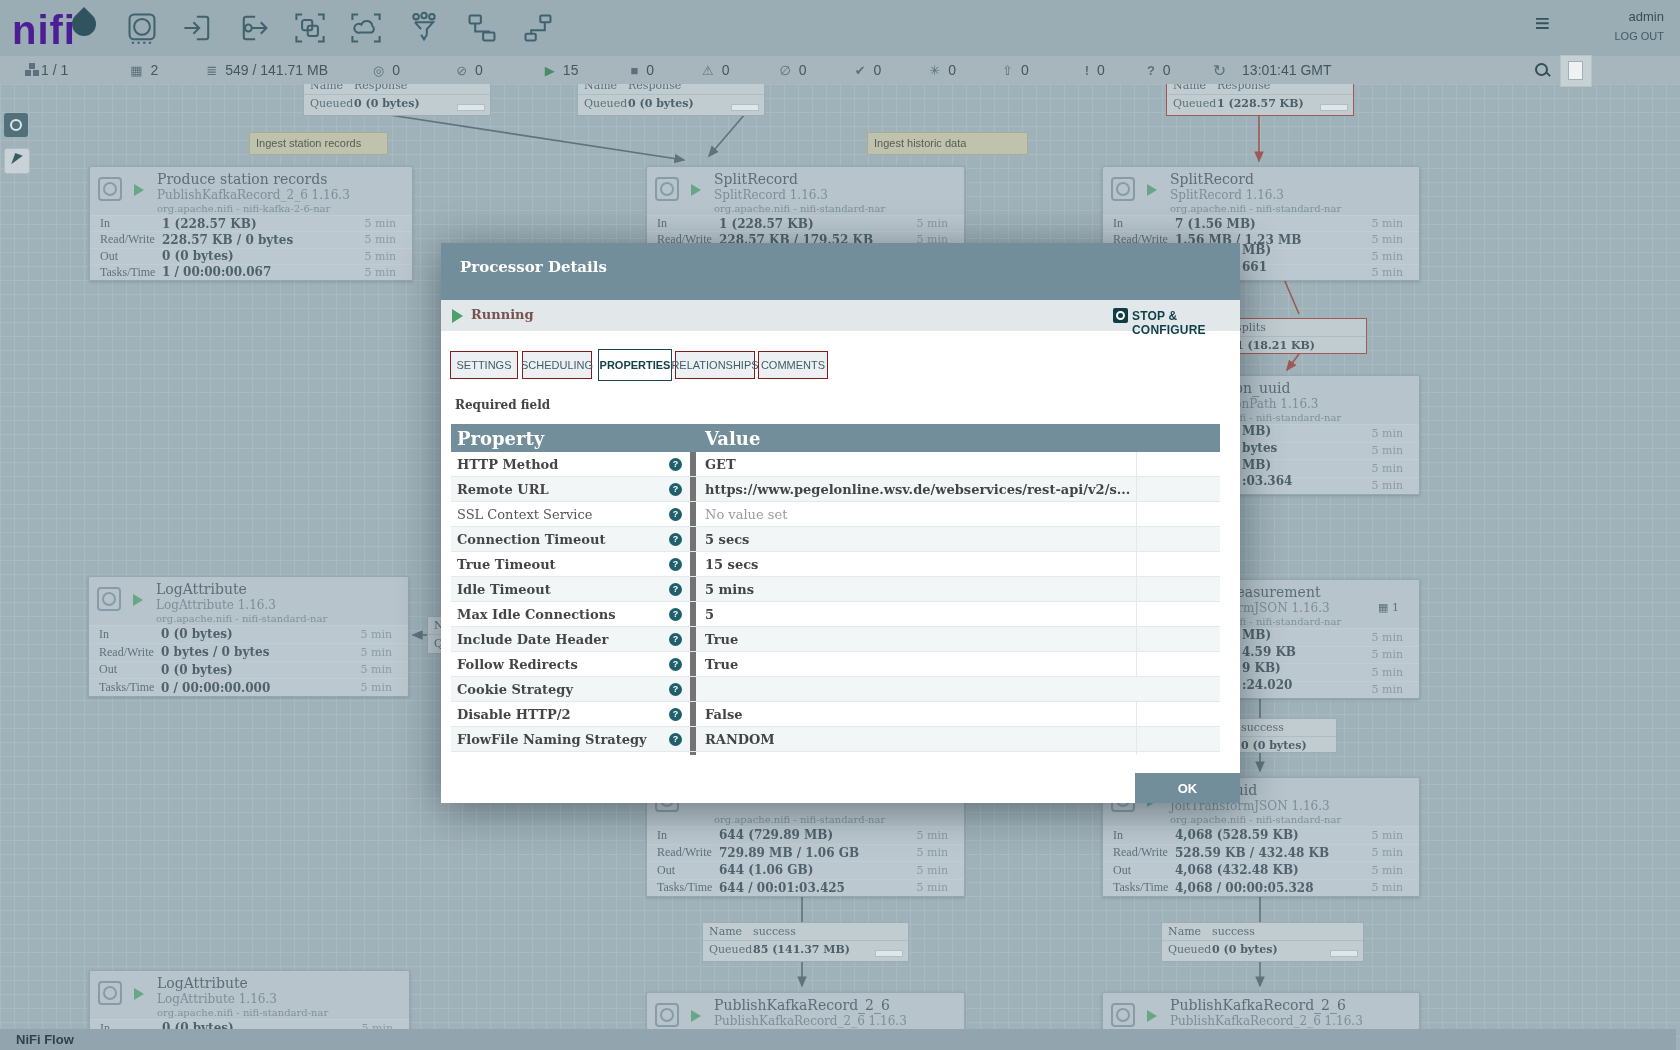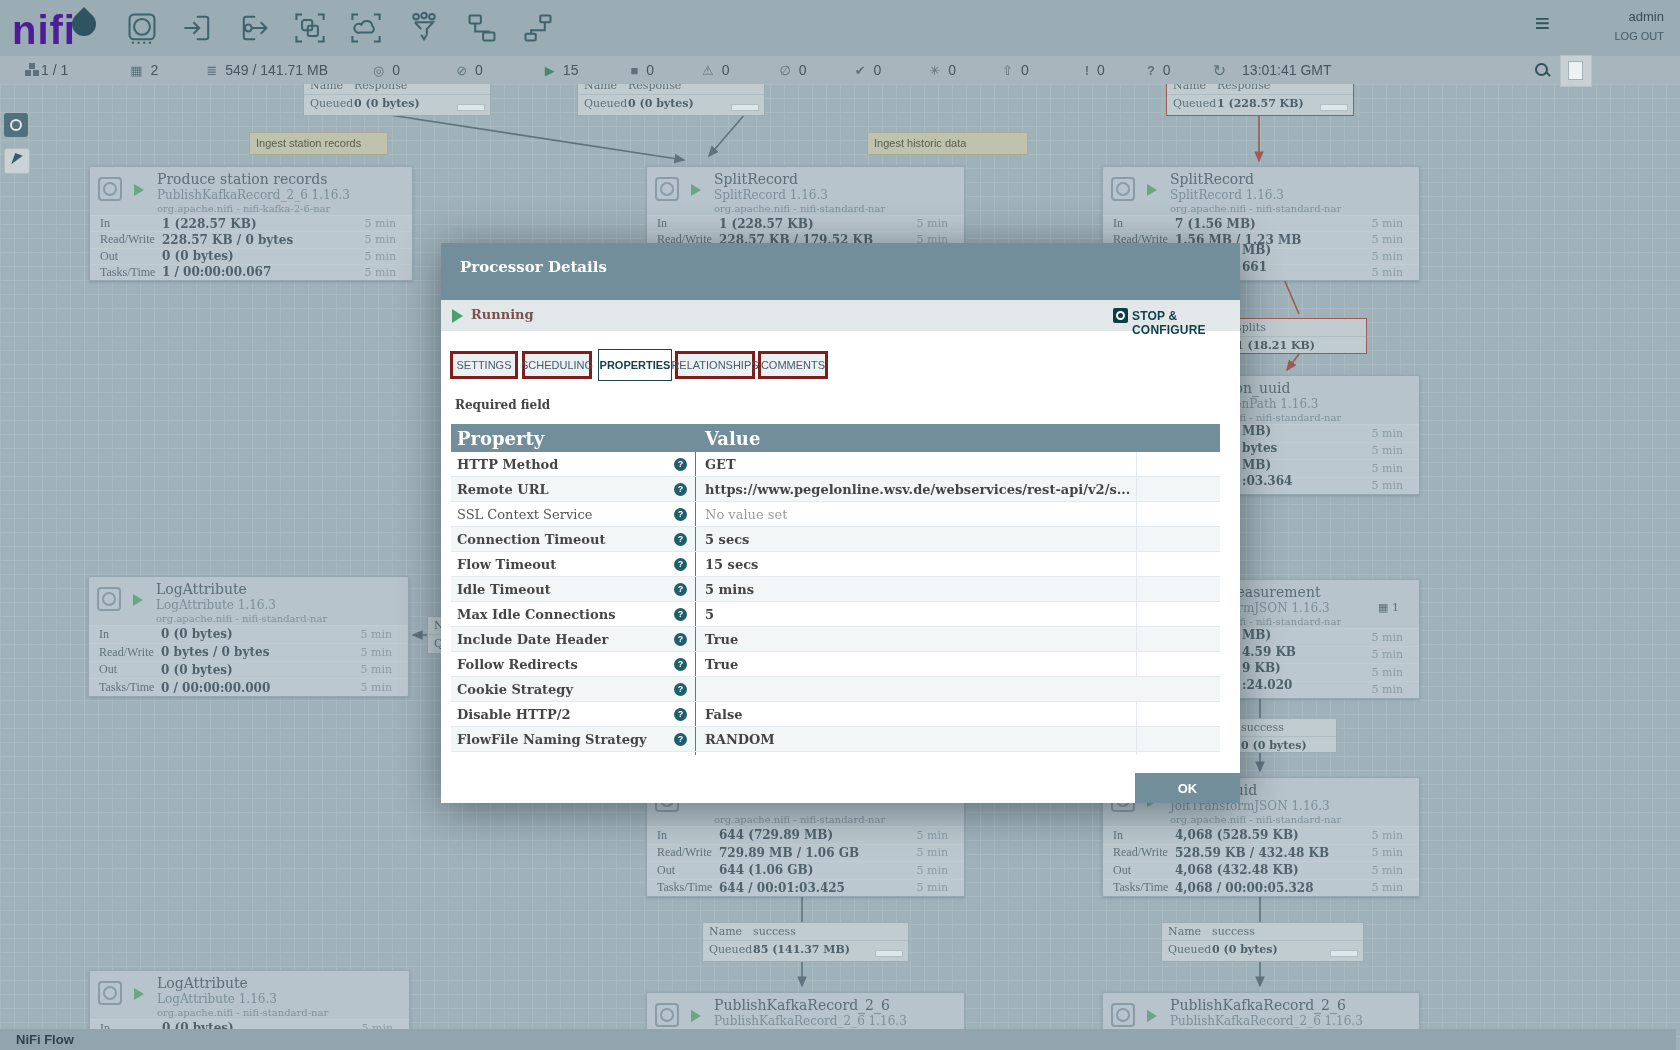--- a/index.html
+++ b/index.html
@@ -85,34 +85,34 @@
   #m-title{position:absolute;left:19px;top:15px;font-family:"DejaVu Serif",serif;
            font-size:15px;font-weight:bold;color:#ffffff;}
   #m-status{position:absolute;left:0;top:57px;right:0;height:31px;background:#e2e7ea;}
   #m-play{position:absolute;left:11px;top:9px;width:0;height:0;border-left:11px solid #4ba06c;
           border-top:7px solid transparent;border-bottom:7px solid transparent;}
   #m-run{position:absolute;left:30px;top:7px;font-family:"DejaVu Serif",serif;font-size:13px;
          font-weight:bold;color:#7a5250;}
   #m-gear{position:absolute;left:672px;top:8px;width:15px;height:15px;background:#0e3e45;border-radius:2px;}
   #m-gear::after{content:"";position:absolute;left:3px;top:3px;width:5px;height:5px;border:2px solid #fff;border-radius:50%;}
   #m-action{position:absolute;left:691px;top:9px;font-size:12px;font-weight:bold;color:#0f3f48;letter-spacing:.2px;}
-  .tab{position:absolute;top:108px;height:28px;background:#edf0f2;border:3px solid #7f1d1d;
+  .tab{position:absolute;top:108px;height:28px;background:#edf0f2;border:1px solid #7f1d1d;
        box-sizing:border-box;font-size:11px;color:#3e5d68;display:flex;align-items:center;justify-content:center;}
   .tab.active{top:106px;height:32px;background:#fff;border:1px solid #1d444e;font-weight:bold;color:#16404a;}
   #m-req{position:absolute;left:14px;top:155px;font-family:"DejaVu Serif",serif;font-size:12px;
          font-weight:bold;color:#444;}
   #m-table{position:absolute;left:10px;top:181px;width:769px;height:331px;overflow:hidden;
            font-family:"DejaVu Serif",serif;}
   .t-head{display:flex;height:28px;background:#728e9b;color:#fff;font-size:18px;font-weight:bold;align-items:center;}
   .t-head .c1{width:245px;padding-left:6px;box-sizing:border-box;}
   .t-head .c2{flex:1;padding-left:9px;}
   .t-row{display:flex;height:24px;align-items:center;border-bottom:1px solid #e3e9ec;font-size:13px;}
   .t-row.alt{background:#f3f6f7;}
   .t-c1{width:245px;flex:none;display:flex;align-items:center;box-sizing:border-box;
-        padding-left:6px;border-right:1px solid #737373;height:100%;}
+        padding-left:6px;border-right:6px solid #737373;height:100%;}
   .t-name{font-weight:bold;color:#454545;flex:1;}
   .t-row.opt .t-name{font-weight:normal;color:#555;}
   .t-help{width:13px;height:13px;border-radius:50%;background:#1f5f6b;color:#fff;font-size:9px;
           font-weight:bold;text-align:center;line-height:13px;margin-right:8px;flex:none;
           font-family:"Liberation Sans",sans-serif;}
   .t-c2{width:441px;flex:none;padding-left:9px;box-sizing:border-box;font-weight:bold;color:#444;
         white-space:nowrap;overflow:hidden;border-right:1px solid #e3e9ec;height:100%;display:flex;align-items:center;}
   .t-row.unset .t-c2{font-weight:normal;color:#9a9a9a;}
   .t-c3{flex:1;height:100%;}
   #m-ok{position:absolute;left:694px;top:530px;width:105px;height:30px;background:#728e9b;color:#fff;
@@ -696,21 +696,21 @@
       <div class="t-row alt">
         <span class="t-c1">
             <span class="t-name">Connection Timeout</span>
             <span class="t-help">?</span>
           </span>
         <span class="t-c2">5 secs</span>
           <span class="t-c3"></span>
       </div>
       <div class="t-row">
         <span class="t-c1">
-            <span class="t-name">Flow Timeout</span>
+            <span class="t-name">True Timeout</span>
             <span class="t-help">?</span>
           </span>
         <span class="t-c2">15 secs</span>
           <span class="t-c3"></span>
       </div>
       <div class="t-row alt">
         <span class="t-c1">
             <span class="t-name">Idle Timeout</span>
             <span class="t-help">?</span>
           </span>

